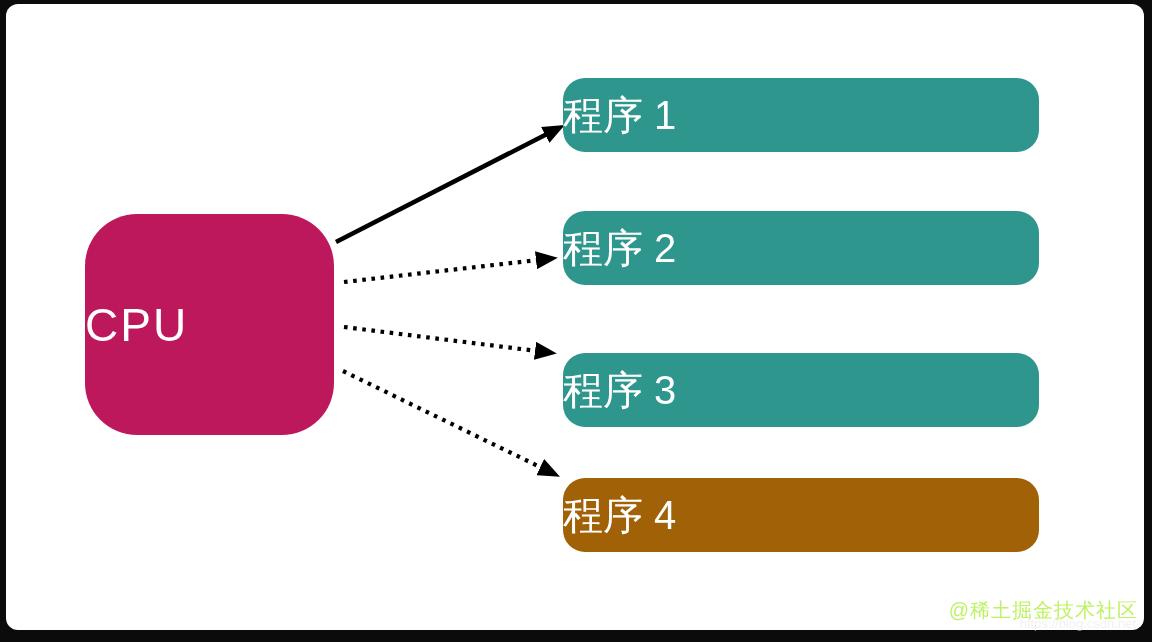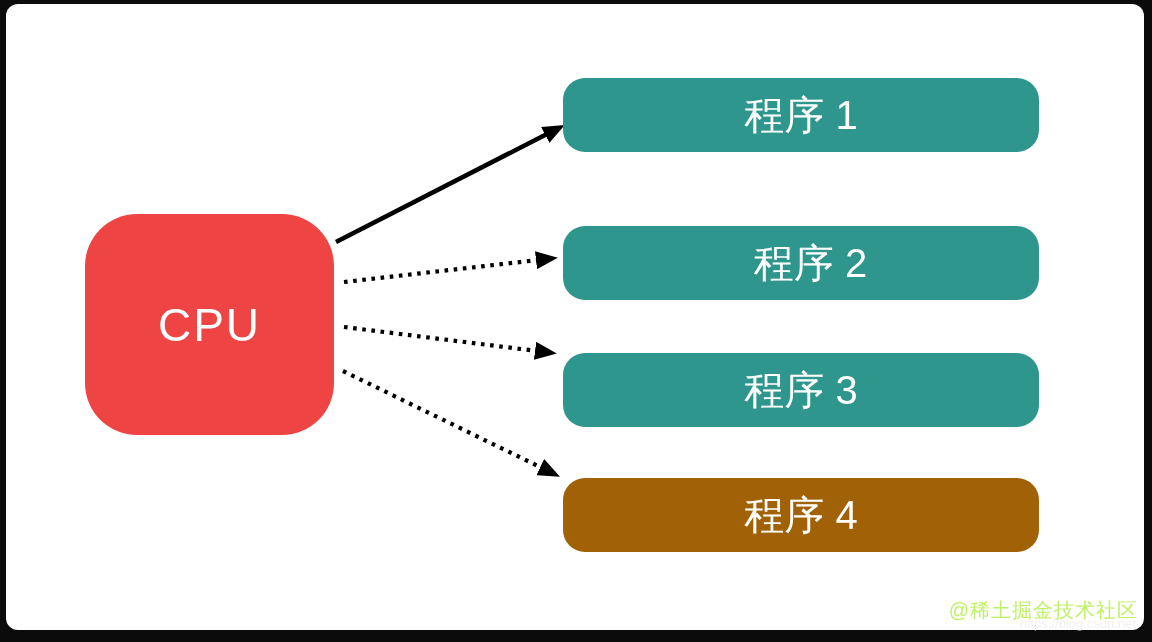--- a/index.html
+++ b/index.html
@@ -22,21 +22,20 @@
     border-radius: 12px;
   }
   .stage {
     position: absolute;
     inset: 0;
   }
   .node {
     position: absolute;
     display: flex;
     align-items: center;
-    justify-content: center;
     color: #ffffff;
     box-sizing: border-box;
     white-space: nowrap;
   }
   .cpu-node {
     left: 85px;
     top: 214px;
     width: 249px;
     height: 221px;
     border-radius: 52px;
@@ -46,21 +45,21 @@
   }
   .program-node {
     left: 563px;
     width: 476px;
     height: 74px;
     border-radius: 22px;
     font-size: 40px;
     font-weight: 400;
   }
   .program-node.p1 { top: 78px; }
-  .program-node.p2 { top: 226px; padding-left: 19px; }
+  .program-node.p2 { top: 211px; }
   .program-node.p3 { top: 353px; }
   .program-node.p4 { top: 478px; }
 
   svg.edges {
     position: absolute;
     inset: 0;
     width: 1152px;
     height: 642px;
     pointer-events: none;
   }
@@ -108,21 +107,21 @@
       <marker id="arrowhead" markerUnits="userSpaceOnUse" markerWidth="22" markerHeight="18" viewBox="0 0 11 9" refX="1" refY="4.5" orient="auto">
         <path d="M0,0 L11,4.5 L0,9 Z" fill="#000000"></path>
       </marker>
     </defs>
     <line x1="336" y1="242" x2="547" y2="134" marker-end="url(#arrowhead)" class="edge edge-solid" style="stroke: rgb(0, 0, 0);"></line>
     <line x1="344" y1="282" x2="538" y2="260" marker-end="url(#arrowhead)" class="edge edge-dotted" style="stroke: rgb(0, 0, 0);"></line>
     <line x1="344" y1="327" x2="537" y2="351" marker-end="url(#arrowhead)" class="edge edge-dotted" style="stroke: rgb(0, 0, 0);"></line>
     <line x1="343" y1="371" x2="542" y2="468" marker-end="url(#arrowhead)" class="edge edge-dotted" style="stroke: rgb(0, 0, 0);"></line>
   </svg>
 
-  <div class="node cpu-node" style="background: #ef4444; color: rgb(255, 255, 255);">
+  <div class="node cpu-node" style="background: #be185d; color: rgb(255, 255, 255);">
     <span>CPU</span>
   </div>
 
   <div class="node program-node p1" style="background: rgb(46, 150, 140); color: rgb(255, 255, 255);">
     <span>程序 1</span>
   </div>
   <div class="node program-node p2" style="background: rgb(46, 150, 140); color: rgb(255, 255, 255);">
     <span>程序 2</span>
   </div>
   <div class="node program-node p3" style="background: rgb(46, 150, 140); color: rgb(255, 255, 255);">

